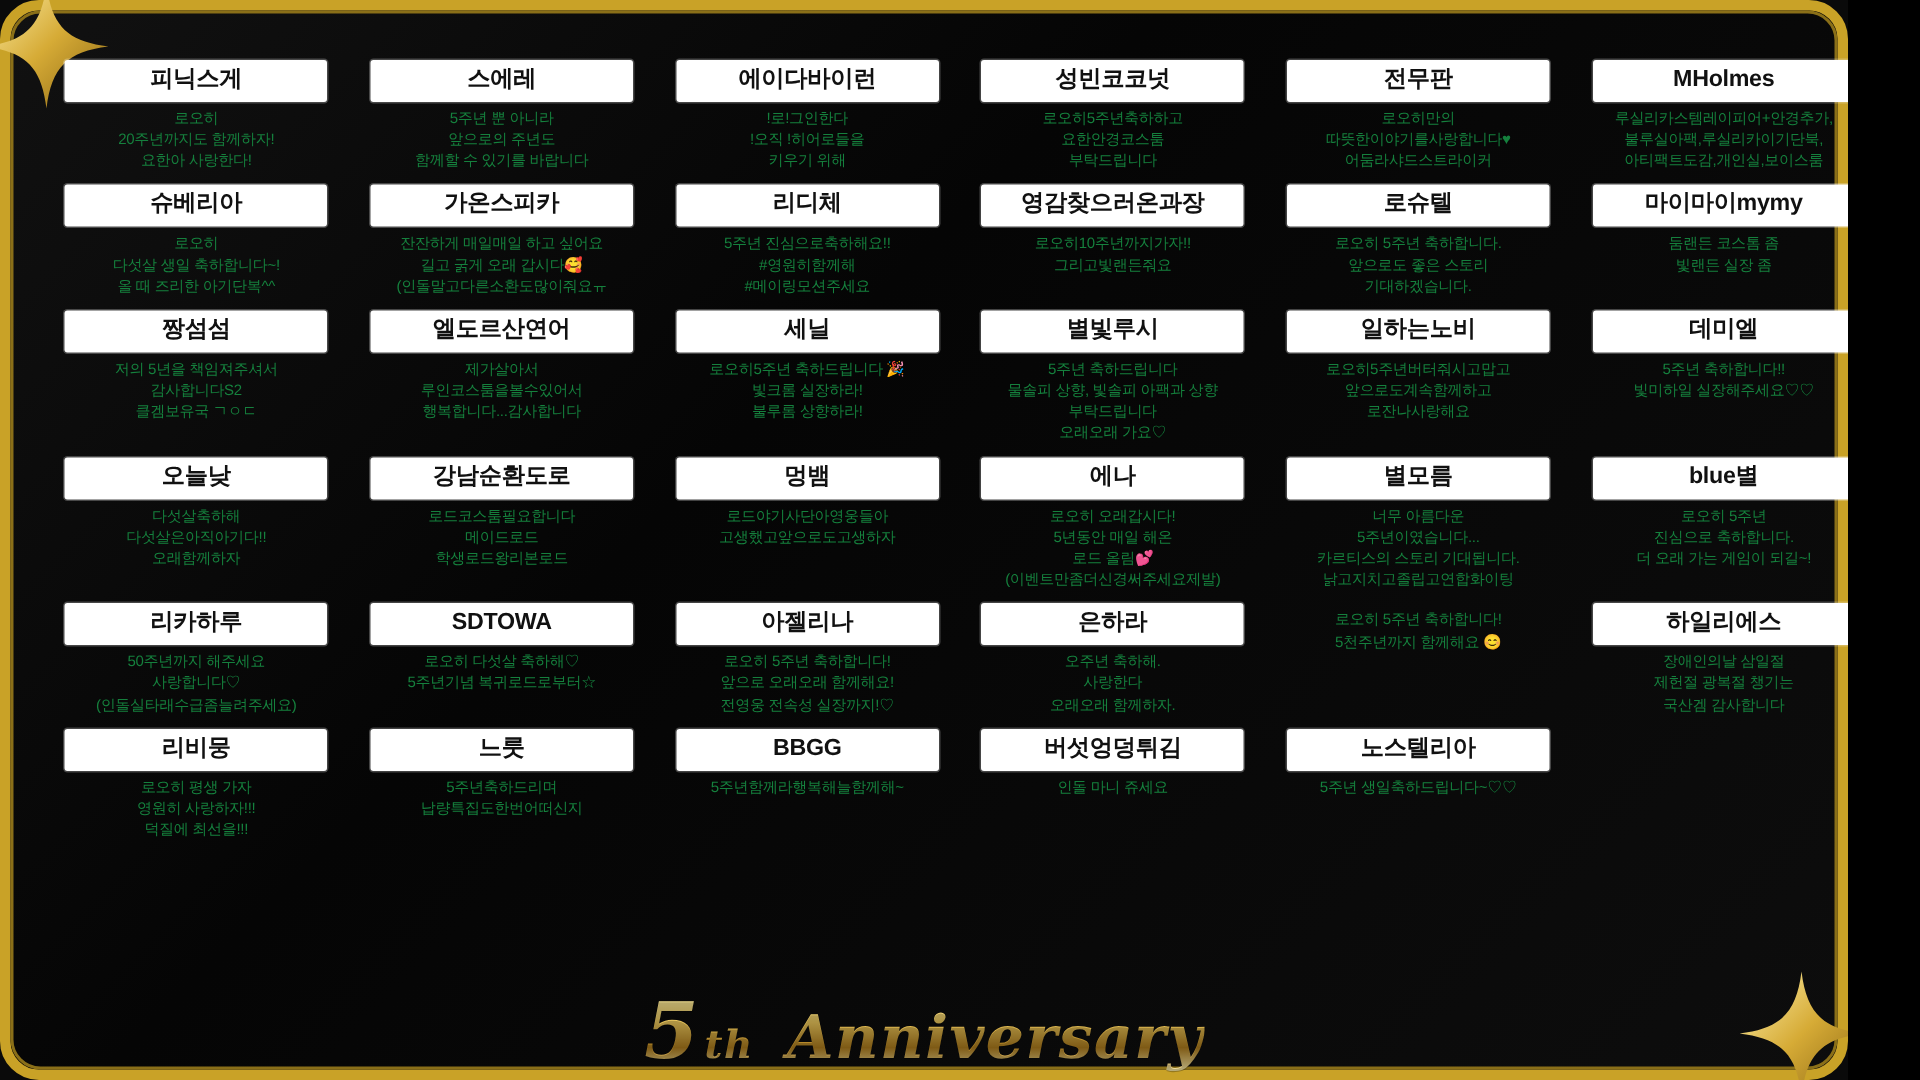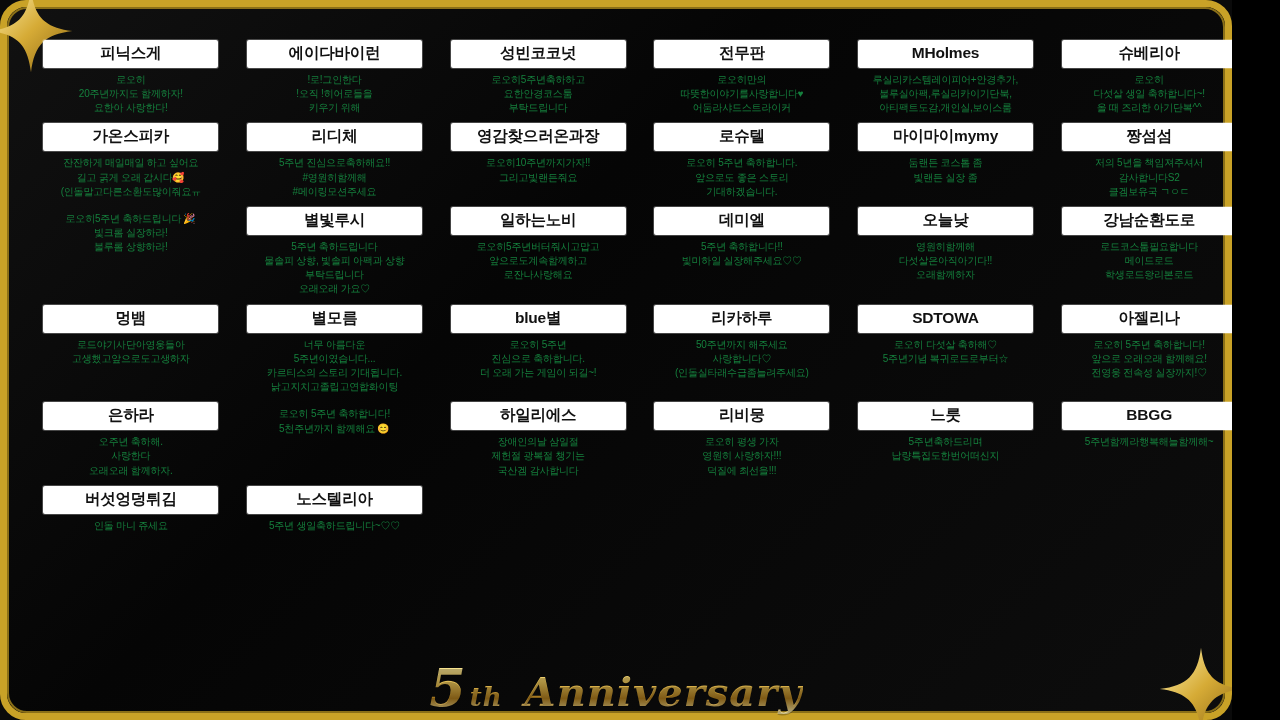--- a/index.html
+++ b/index.html
@@ -155,20 +155,26 @@
   <div class="content">
     <div class="grid">
 
       <div class="cell">
         <div class="name-plate">피닉스게</div>
         <div class="msg">로오히
 20주년까지도 함께하자!
 요한아 사랑한다!</div>
       </div>
       <div class="cell">
+        <div class="name-plate">스에레</div>
+        <div class="msg">5주년 뿐 아니라
+앞으로의 주년도
+함께할 수 있기를 바랍니다</div>
+      </div>
+      <div class="cell">
         <div class="name-plate">에이다바이런</div>
         <div class="msg">!로!그인한다
 !오직 !히어로들을
 키우기 위해</div>
       </div>
       <div class="cell">
         <div class="name-plate">성빈코코넛</div>
         <div class="msg">로오히5주년축하하고
 요한안경코스툼
 부탁드립니다</div>
@@ -221,20 +227,27 @@
 빛랜든 실장 좀</div>
       </div>
 
       <div class="cell">
         <div class="name-plate">짱섬섬</div>
         <div class="msg">저의 5년을 책임져주셔서
 감사합니다S2
 클겜보유국 ㄱㅇㄷ</div>
       </div>
       <div class="cell">
+        <div class="name-plate">엘도르산연어</div>
+        <div class="msg">제가살아서
+루인코스툼을볼수있어서
+행복합니다...감사합니다</div>
+      </div>
+      <div class="cell">
+        <div class="name-plate">세닐</div>
         <div class="msg">로오히5주년 축하드립니다 🎉
 빛크롬 실장하라!
 불루롬 상향하라!</div>
       </div>
       <div class="cell">
         <div class="name-plate">별빛루시</div>
         <div class="msg">5주년 축하드립니다
 물솔피 상향, 빛솔피 아팩과 상향
 부탁드립니다
 오래오래 가요♡</div>
@@ -246,34 +259,41 @@
 로잔나사랑해요</div>
       </div>
       <div class="cell">
         <div class="name-plate">데미엘</div>
         <div class="msg">5주년 축하합니다!!
 빛미하일 실장해주세요♡♡</div>
       </div>
 
       <div class="cell">
         <div class="name-plate">오늘낮</div>
-        <div class="msg">영원히함께해
+        <div class="msg">다섯살축하해
 다섯살은아직아기다!!
 오래함께하자</div>
       </div>
       <div class="cell">
         <div class="name-plate">강남순환도로</div>
         <div class="msg">로드코스툼필요합니다
 메이드로드
 학생로드왕리본로드</div>
       </div>
       <div class="cell">
         <div class="name-plate">멍뱀</div>
         <div class="msg">로드야기사단아영웅들아
 고생했고앞으로도고생하자</div>
+      </div>
+      <div class="cell">
+        <div class="name-plate">에나</div>
+        <div class="msg">로오히 오래갑시다!
+5년동안 매일 해온
+로드 올림💕
+(이벤트만좀더신경써주세요제발)</div>
       </div>
       <div class="cell">
         <div class="name-plate">별모름</div>
         <div class="msg">너무 아름다운
 5주년이였습니다...
 카르티스의 스토리 기대됩니다.
 낡고지치고졸립고연합화이팅</div>
       </div>
       <div class="cell">
         <div class="name-plate">blue별</div>

